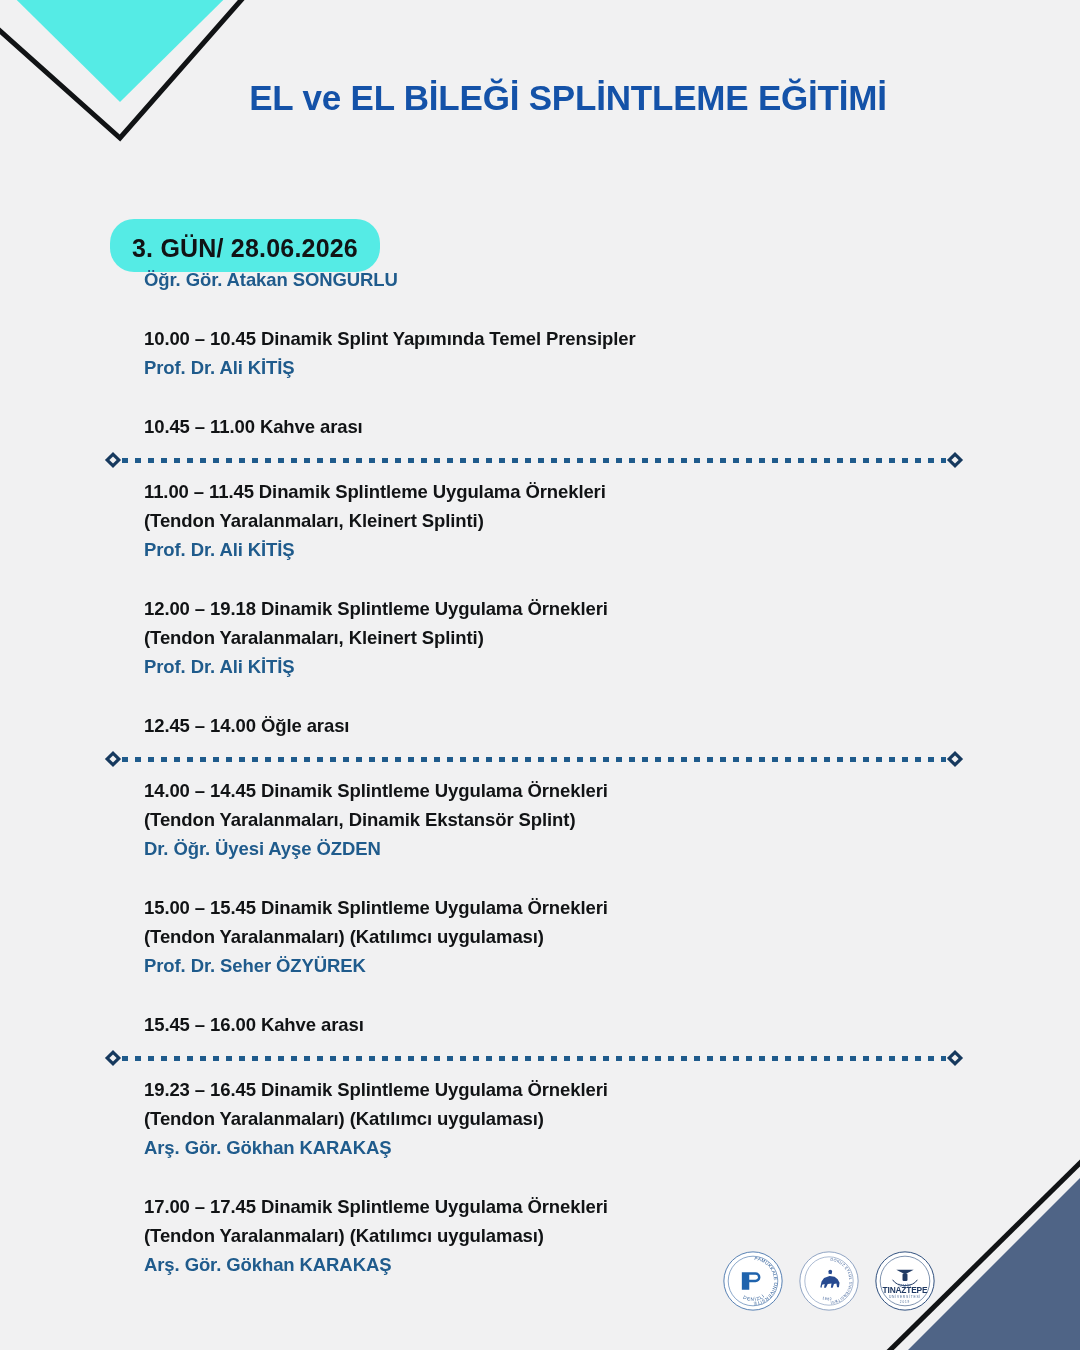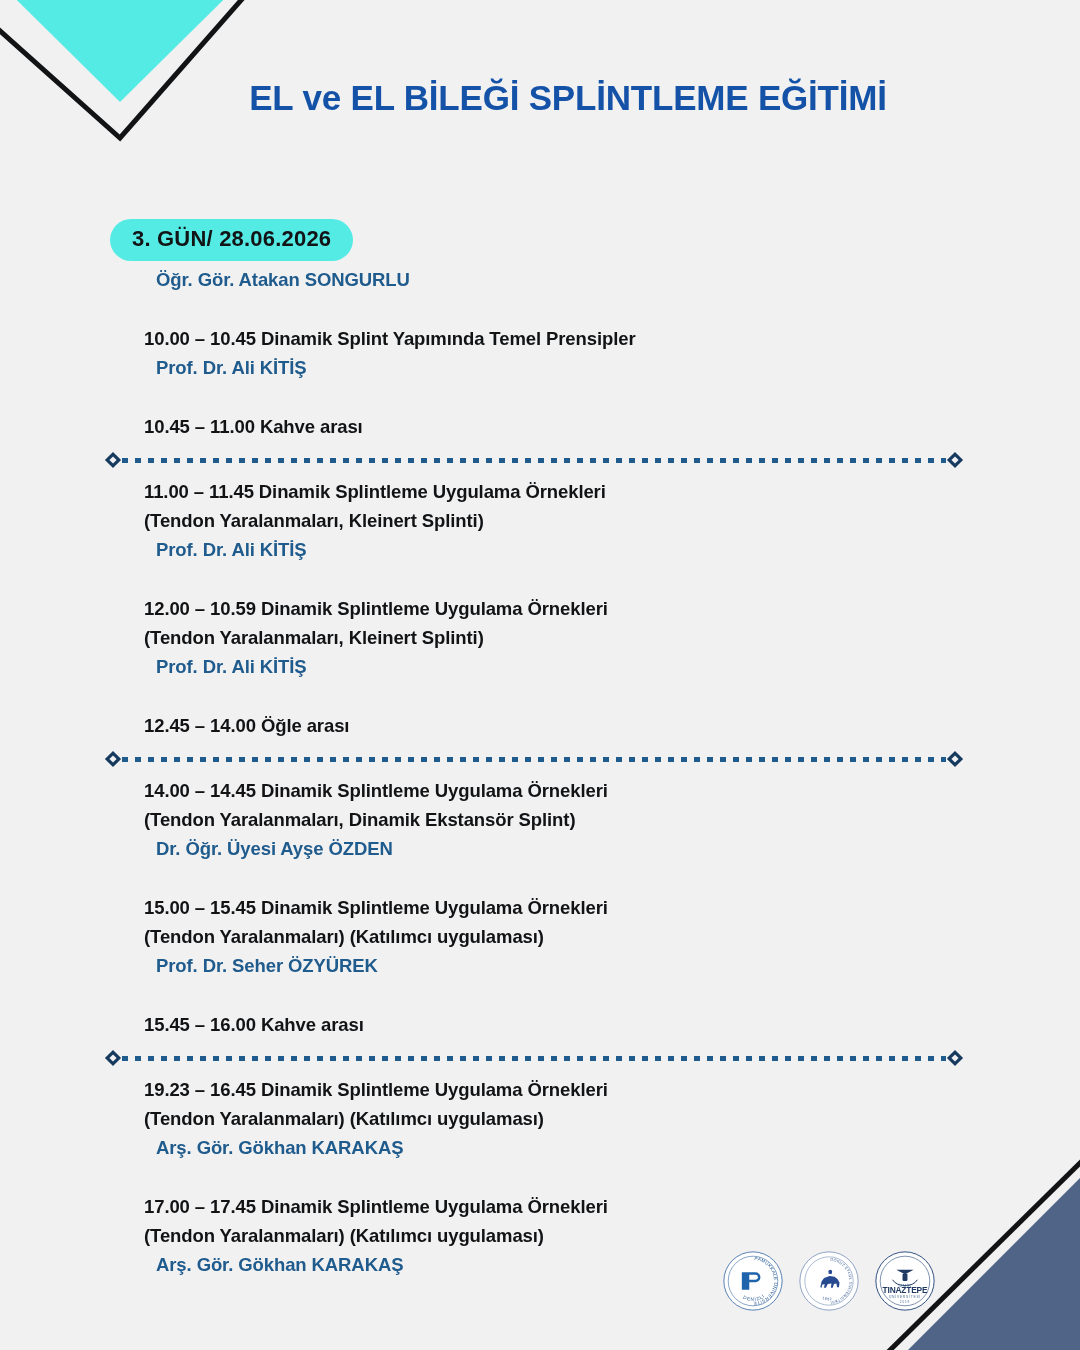--- a/index.html
+++ b/index.html
@@ -42,22 +42,22 @@
     letter-spacing:-0.2px;
     padding-left:56px;
     box-sizing:border-box;
   }
 
   
   .day-badge{
     position:absolute;left:110px;top:219px;
     background:#55ebe5;
     color:#111315;
-    font-size:22px;font-weight:bold;
-    padding:7px 22px 9px 22px;
+    font-size:25px;font-weight:bold;
+    padding:15px 22px 9px 22px;
     border-radius:24px;
     display:inline-block;
     letter-spacing:0.2px;
   }
 
   
   .schedule{
     position:absolute;left:144px;top:265px;width:830px;
   }
   .item{margin-bottom:0;}
@@ -69,21 +69,20 @@
     letter-spacing:-0.1px;
     white-space:nowrap;
   }
   .item .speaker{
     color:#1f5b8c;
     font-size:18.5px;
     font-weight:bold;
     line-height:29px;
     letter-spacing:-0.1px;
     white-space:nowrap;
-    margin-left:12px;
   }
   .gap{height:30px;}
 
   
   .divider{
     position:relative;
     margin-left:-40px;
     width:860px;
     height:22px;
     margin-top:8px;
@@ -146,21 +145,21 @@
           <polygon points="10,6 14,10 10,14 6,10" fill="#f1f1f2"></polygon>
         </svg>
       </div>
       <div class="item">
         <div class="line">11.00 – 11.45 Dinamik Splintleme Uygulama Örnekleri</div>
         <div class="line">(Tendon Yaralanmaları, Kleinert Splinti)</div>
         <div class="speaker">Prof. Dr. Ali KİTİŞ</div>
       </div>
       <div class="gap"></div>
       <div class="item">
-        <div class="line">12.00 – 10.59 Dinamik Splintleme Uygulama Örnekleri</div>
+        <div class="line">12.00 – 19.18 Dinamik Splintleme Uygulama Örnekleri</div>
         <div class="line">(Tendon Yaralanmaları, Kleinert Splinti)</div>
         <div class="speaker">Prof. Dr. Ali KİTİŞ</div>
       </div>
       <div class="gap"></div>
       <div class="item">
         <div class="line">12.45 – 14.00 Öğle arası</div>
       </div>
       <div class="divider">
         <svg class="dia left" viewBox="0 0 20 20">
           <polygon points="10,1 19,10 10,19 1,10" fill="#16395e"></polygon>

